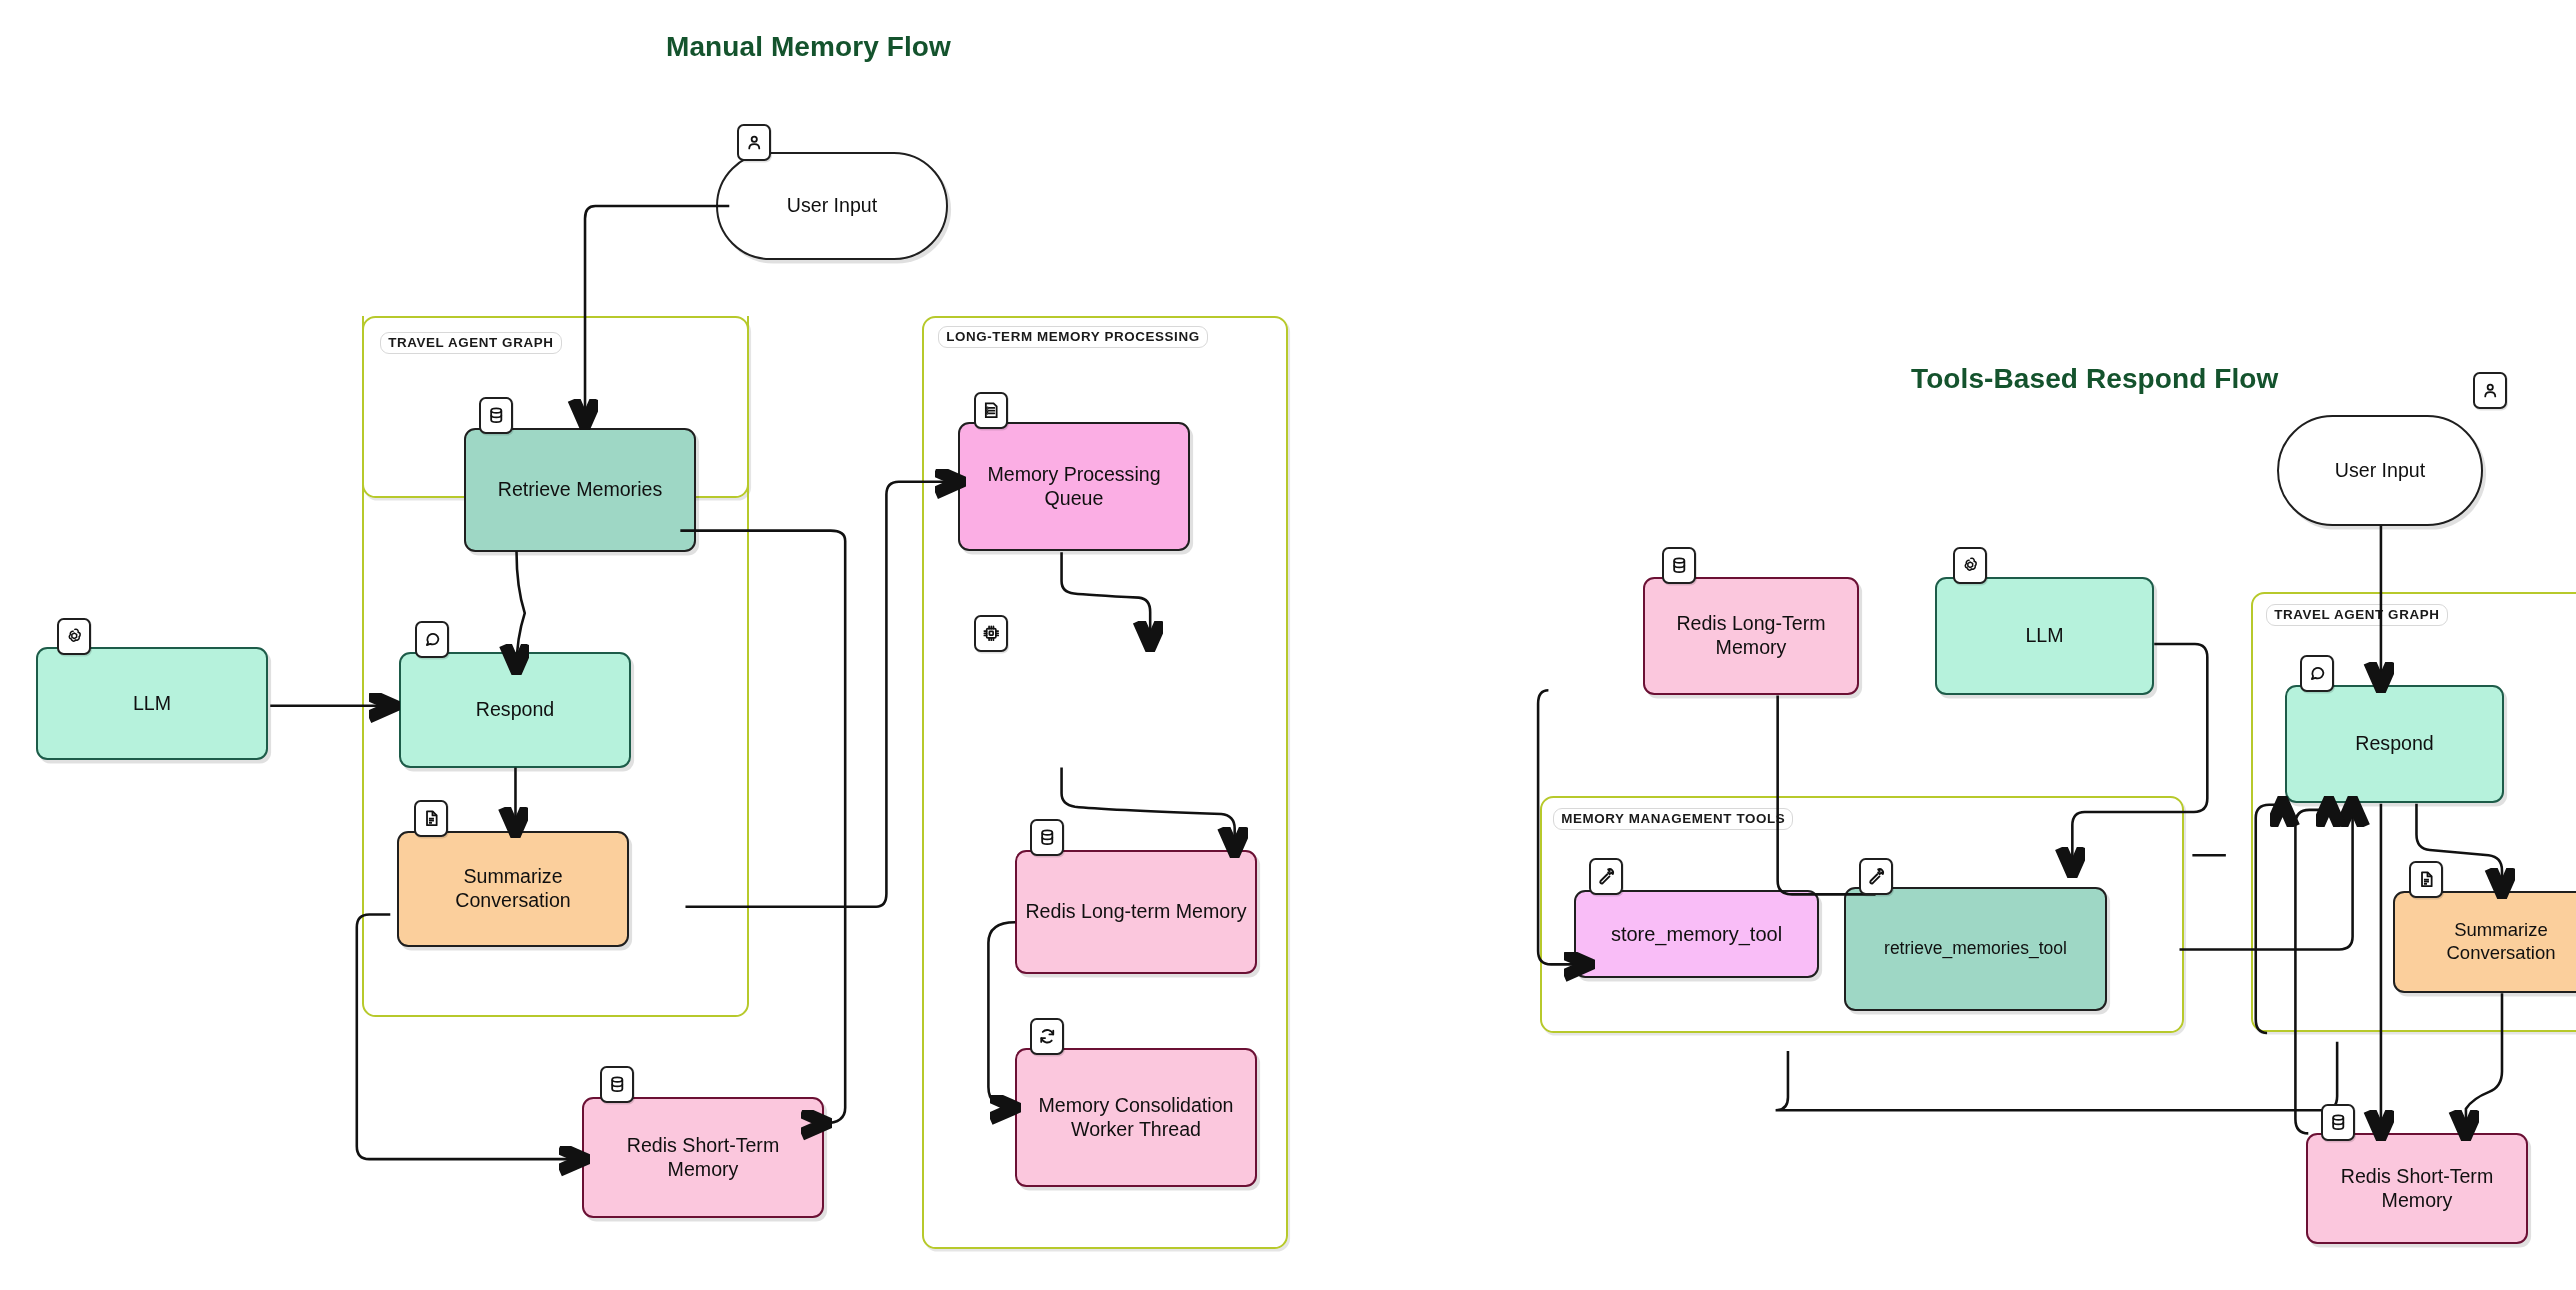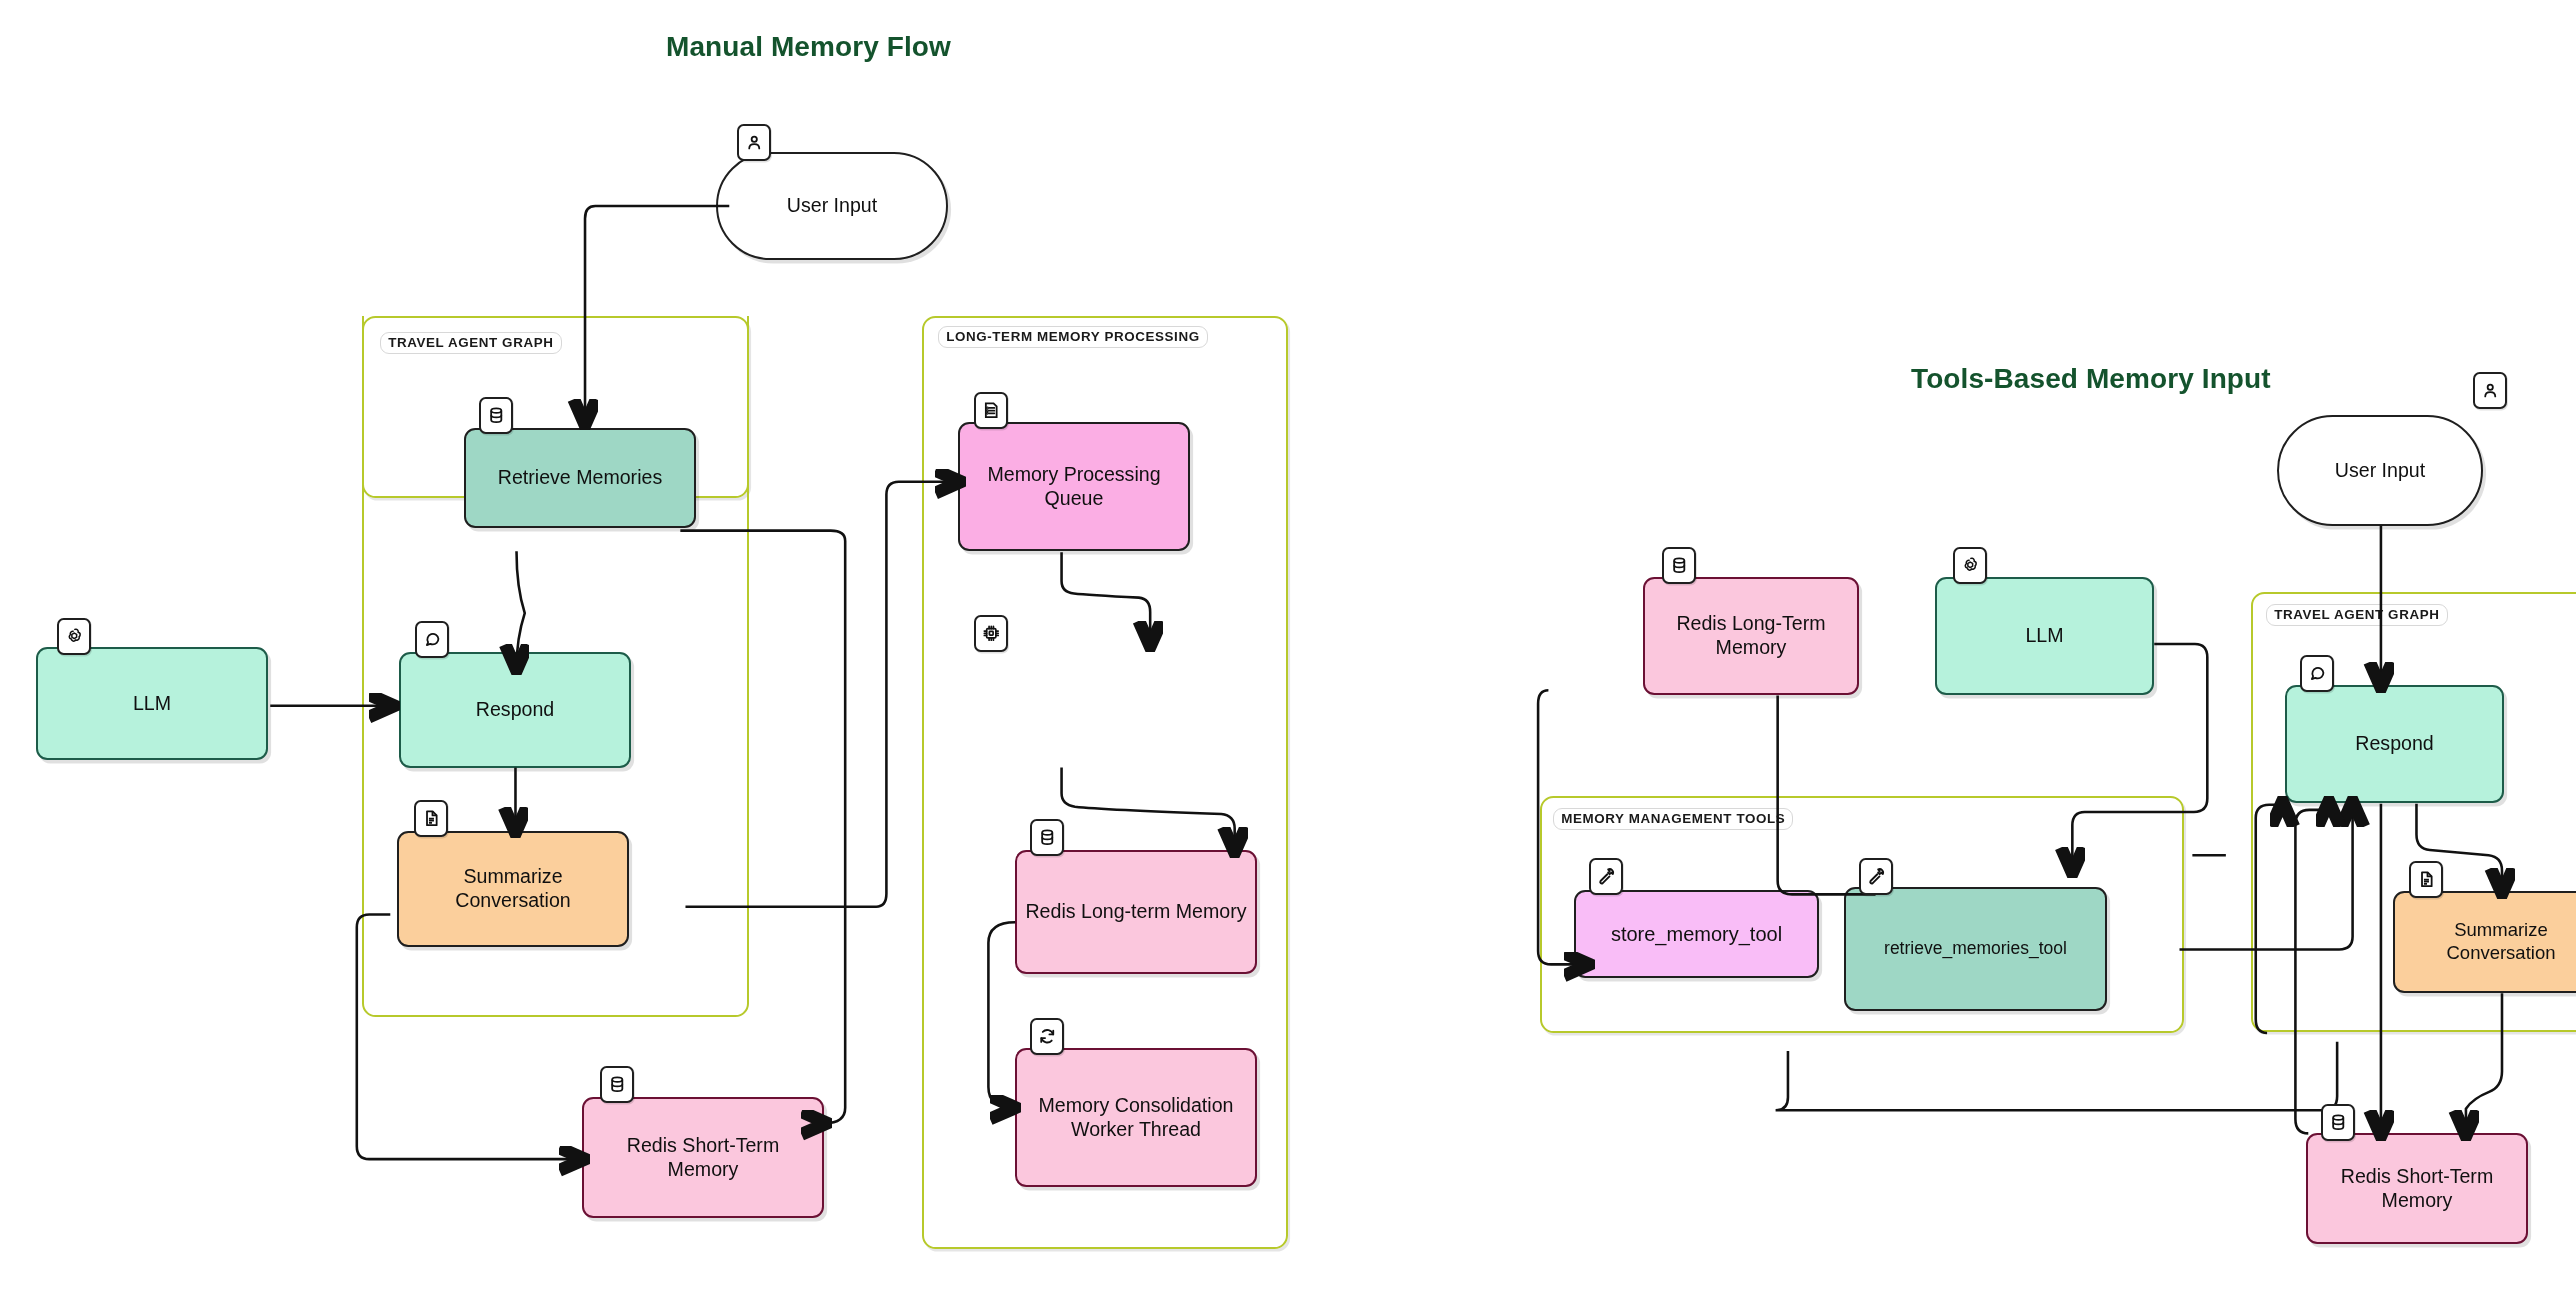--- a/index.html
+++ b/index.html
@@ -192,21 +192,21 @@
   <div class="node fill-mint" style="left:36px; top:647px; width:232px; height:113px;">
     <span class="node-label">LLM</span>
   </div>
   <div class="icon-badge" style="left:57px; top:618px;">
     <svg viewBox="0 0 24 24" fill="none" stroke="#111" stroke-width="1.5">
       <path d="M12 3.4c1.6-1.1 3.7-.6 4.7 1 .5.8.6 1.7.4 2.5 1.7.4 2.8 2 2.5 3.7-.1.9-.6 1.6-1.3 2.1.6 1.6-.2 3.5-1.9 4.1-.8.3-1.7.3-2.4 0-.9 1.5-2.9 2-4.4 1-.8-.5-1.3-1.3-1.4-2.1-1.7-.4-2.8-2-2.5-3.7.1-.9.6-1.6 1.3-2.1-.6-1.6.2-3.5 1.9-4.1.8-.3 1.7-.3 2.4 0"></path>
       <path d="M8.9 9.6 12 7.8l3.1 1.8v3.6L12 15l-3.1-1.8z"></path>
     </svg>
   </div>
 
-  <div class="node fill-teal" style="left:464px; top:428px; width:232px; height:100px;">
+  <div class="node fill-teal" style="left:464px; top:428px; width:232px; height:124px;">
     <span class="node-label">Retrieve Memories</span>
   </div>
   <div class="icon-badge" style="left:479px; top:397px;">
     <svg viewBox="0 0 24 24" fill="none" stroke="#111" stroke-width="1.8">
       <ellipse cx="12" cy="6" rx="6.6" ry="2.8"></ellipse>
       <path d="M5.4 6v12c0 1.6 3 2.8 6.6 2.8s6.6-1.2 6.6-2.8V6"></path>
       <path d="M5.4 12c0 1.6 3 2.8 6.6 2.8s6.6-1.2 6.6-2.8"></path>
     </svg>
   </div>
 
@@ -278,21 +278,21 @@
   </div>
   <div class="icon-badge" style="left:1030px; top:1018px;">
     <svg viewBox="0 0 24 24" fill="none" stroke="#111" stroke-width="1.8" stroke-linecap="round" stroke-linejoin="round">
       <path d="M19.6 9.6A8 8 0 0 0 6.2 6.4"></path>
         <path d="M4.4 14.4A8 8 0 0 0 17.8 17.6"></path>
       <path d="M19.8 4.6v5h-5"></path>
         <path d="M4.2 19.4v-5h5"></path>
     </svg>
   </div>
 
-  <div class="flow-title" style="left:1911px; top:363px;">Tools-Based Memory Input</div>
+  <div class="flow-title" style="left:1911px; top:363px;">Tools-Based Respond Flow</div>
 
   <div class="group-box" style="left:1540px; top:796px; width:644px; height:237px;"></div>
   <div class="group-label" style="left:1553px; top:808px;">MEMORY MANAGEMENT TOOLS</div>
 
   <div class="group-box" style="left:2251px; top:592px; width:407px; height:440px;"></div>
   <div class="group-label" style="left:2266px; top:604px;">TRAVEL AGENT GRAPH</div>
 
   <div class="node stadium" style="left:2277px; top:415px; width:206px; height:111px;">
     <span class="node-label">User Input</span>
   </div>

